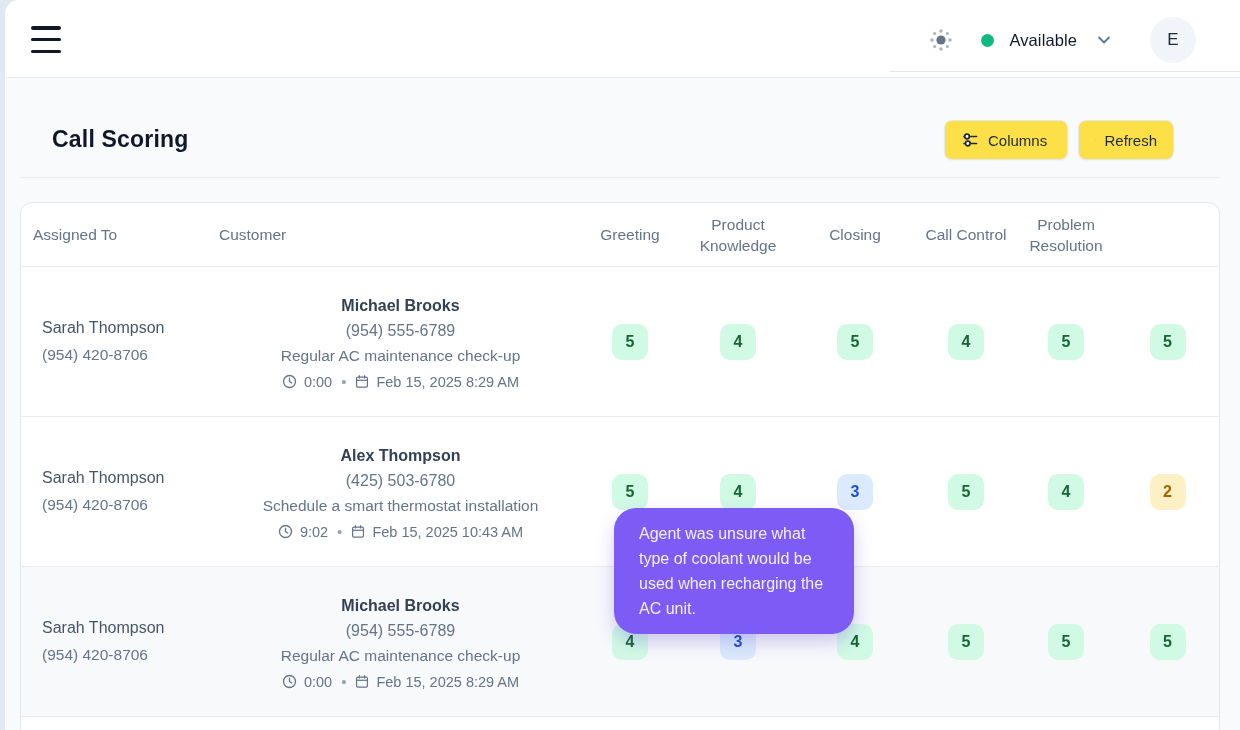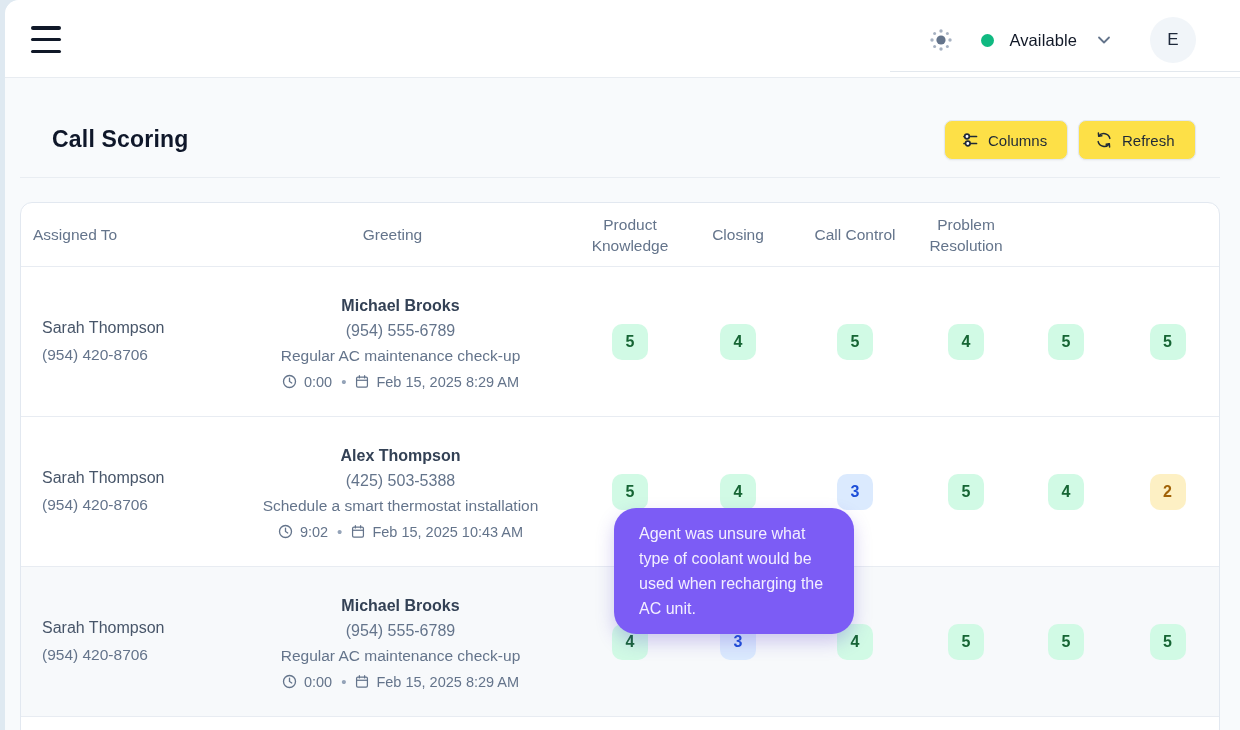--- a/index.html
+++ b/index.html
@@ -26,21 +26,21 @@
     font-size:17px; color:#1e293b; font-weight:500; cursor:pointer; }
 
   
   .page-title { position:absolute; left:47px; top:126px; font-size:23px; font-weight:700;
     color:#0f172a; letter-spacing:.2px; }
   .toolbar-btn { position:absolute; top:120px; height:40px; background:#fde047;
     border:1px solid #e2e8f0; border-radius:8px; display:flex; align-items:center;
     gap:9px; padding:0 16px; font-size:15px; font-weight:500; color:#1f2937; cursor:pointer;
     box-shadow:0 1px 2px rgba(16,24,40,.04); }
   .btn-columns { left:939px; width:124px; }
-  .btn-refresh { left:1073px; width:118px; }
+  .btn-refresh { left:1073px; width:96px; }
   .head-divider { position:absolute; top:177px; left:15px; right:20px; height:1px; background:#e9edf2; }
 
   
   .card { position:absolute; left:15px; right:20px; top:202px; bottom:-12px;
     background:#fff; border:1px solid #e2e8f0; border-radius:12px 12px 0 0; overflow:hidden; }
   .grid-row { display:grid; grid-template-columns:186px 371px 104px 112px 122px 100px 100px 1fr; }
   .thead { height:64px; border-bottom:1px solid #e8ecf2; }
   .th { display:flex; align-items:center; font-size:15.5px; color:#64748b; line-height:21px; }
   .th.left { justify-content:flex-start; padding-left:12px; }
   .th.center { justify-content:center; text-align:center; }
@@ -134,20 +134,21 @@
     </svg>
     <span>Refresh</span>
   </div>
 
   <div class="head-divider"></div>
 
   <div class="card">
 
     <div class="grid-row thead">
       <div class="th left">Assigned To</div>
+      <div class="th left" style="padding-left:12px;">Customer</div>
       <div class="th center">Greeting</div>
       <div class="th center">Product Knowledge</div>
       <div class="th center">Closing</div>
       <div class="th center">Call Control</div>
       <div class="th center">Problem Resolution</div>
     </div>
 
     <div class="grid-row row">
       <div class="cell-assigned">
         <div class="a-name">Sarah Thompson</div>
@@ -193,21 +194,21 @@
         </div>
     </div>
 
     <div class="grid-row row">
       <div class="cell-assigned">
         <div class="a-name">Sarah Thompson</div>
         <div class="a-phone">(954) 420-8706</div>
       </div>
       <div class="cell-customer">
         <div class="c-name">Alex Thompson</div>
-        <div class="c-phone">(425) 503-5388</div>
+        <div class="c-phone">(425) 503-6780</div>
         <div class="c-desc">Schedule a smart thermostat installation</div>
         <div class="c-meta">
           <svg width="15" height="15" viewBox="0 0 16 16">
               <circle cx="8" cy="8" r="6.4" fill="none" stroke="#64748b" stroke-width="1.4"></circle>
               <polyline points="8,4.5 8,8 10.4,9.6" fill="none" stroke="#64748b" stroke-width="1.4" stroke-linecap="round"></polyline>
             </svg>
           <span>9:02</span>
           <span class="sep">•</span>
           <svg width="14" height="15" viewBox="0 0 16 16">
               <rect x="1.8" y="3" width="12.4" height="11.4" rx="1.5" fill="none" stroke="#64748b" stroke-width="1.4"></rect>

